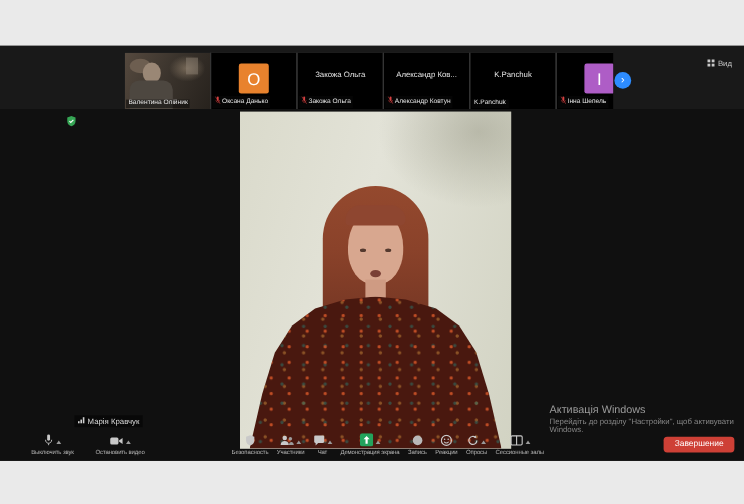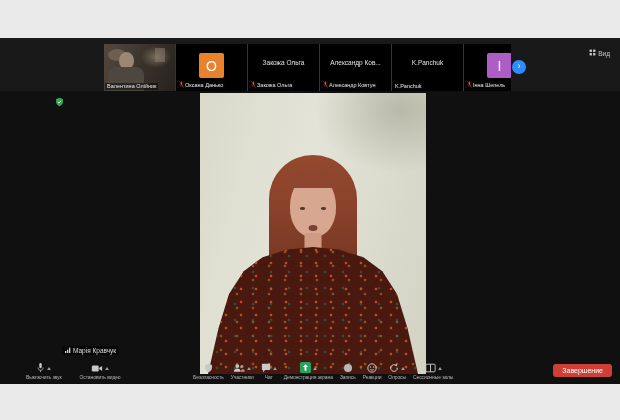--- a/index.html
+++ b/index.html
@@ -208,20 +208,24 @@
       <span>
         <svg width="6" height="6" viewBox="0 0 9 9">
             <rect x="0" y="6" width="2" height="3" fill="#cfcfcf"></rect>
             <rect x="3" y="4" width="2" height="5" fill="#cfcfcf"></rect>
             <rect x="6" y="1" width="2" height="8" fill="#cfcfcf"></rect>
           </svg>
       </span>
       <span>Марія Кравчук</span>
     </div>
 
+    <div class="watermark">
+      <div class="l1">Активація Windows</div>
+      <div class="l2">Перейдіть до розділу "Настройки", щоб активувати Windows.</div>
+    </div>
   </div>
 
   <div class="toolbar">
 
     <div class="tb-group left">
       <div class="tb-item">
         <div class="tb-iconrow">
           <span>
             <svg width="9" height="11" viewBox="0 0 12 14">
                 <rect x="4.4" y="1" width="3.2" height="7" rx="1.6" fill="#c9c9c9"></rect>

